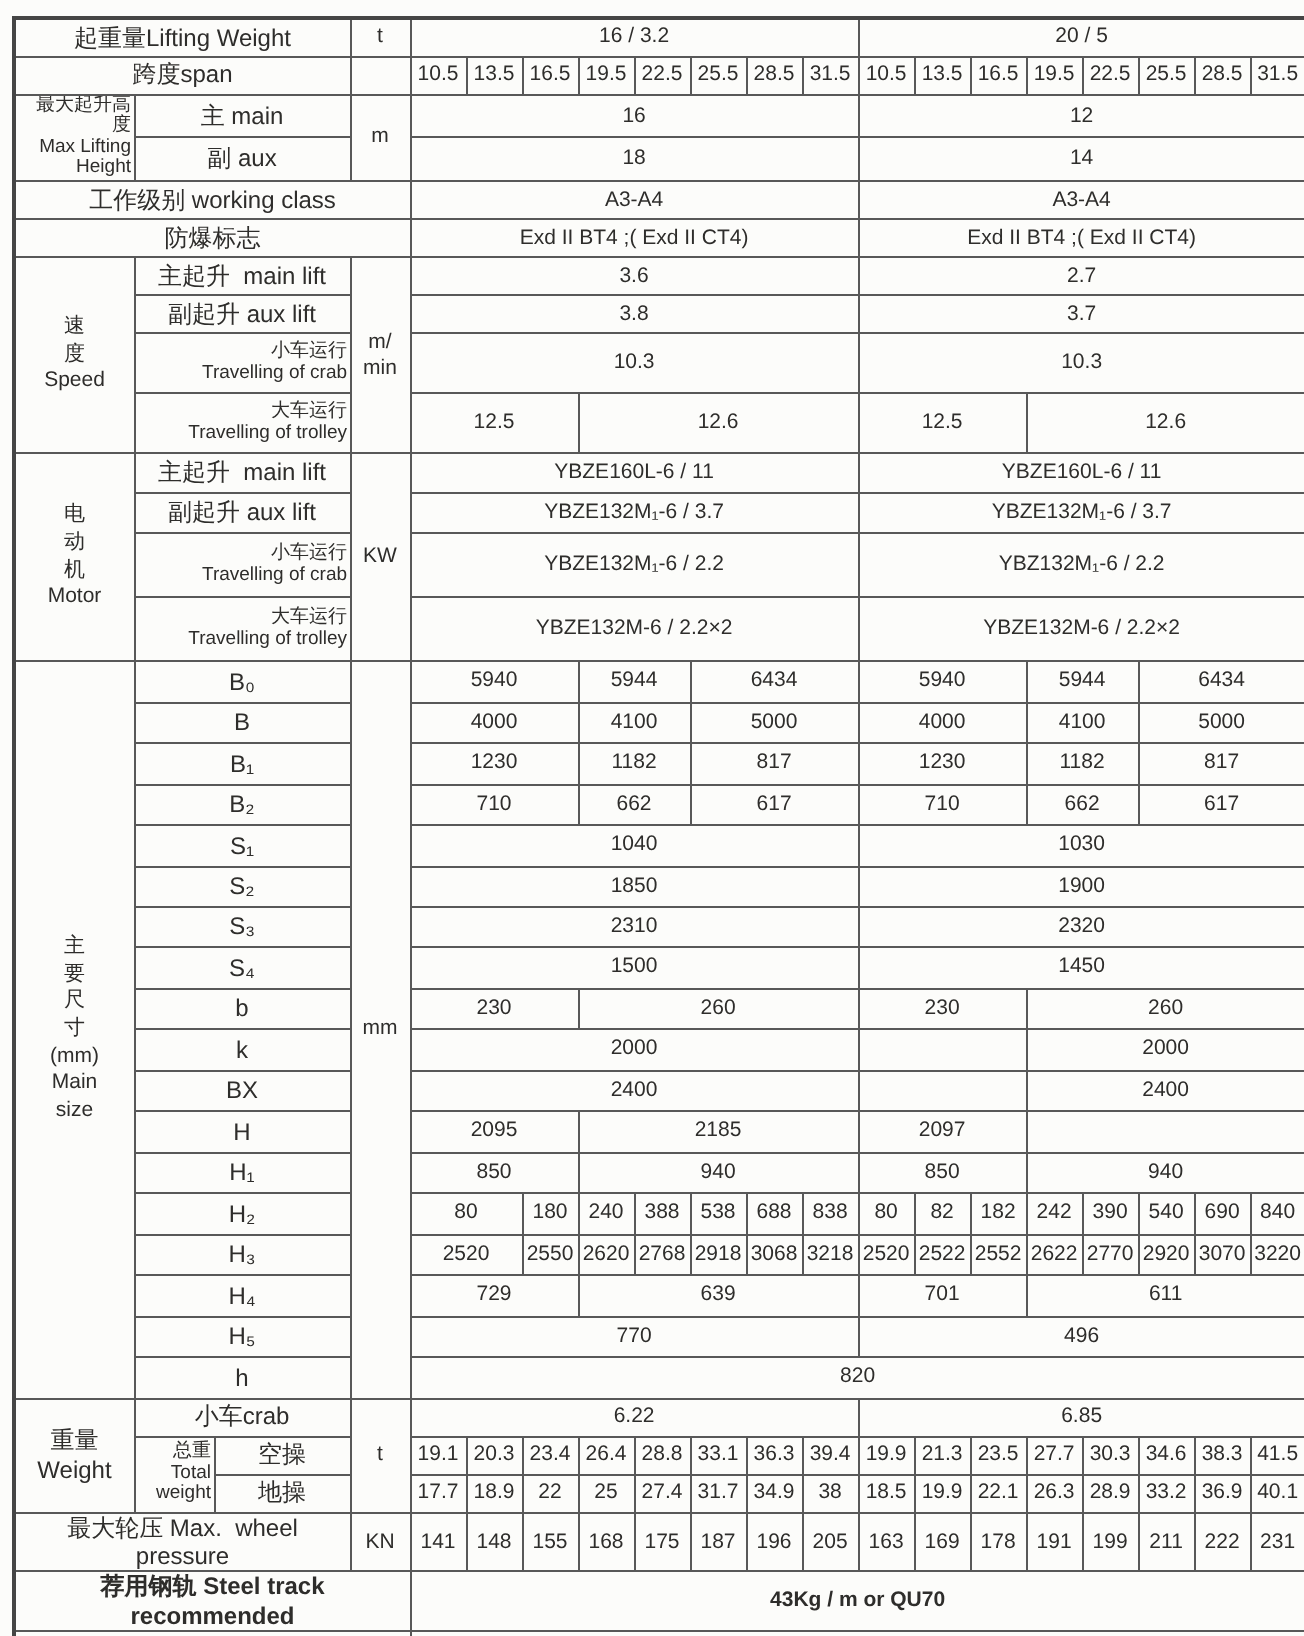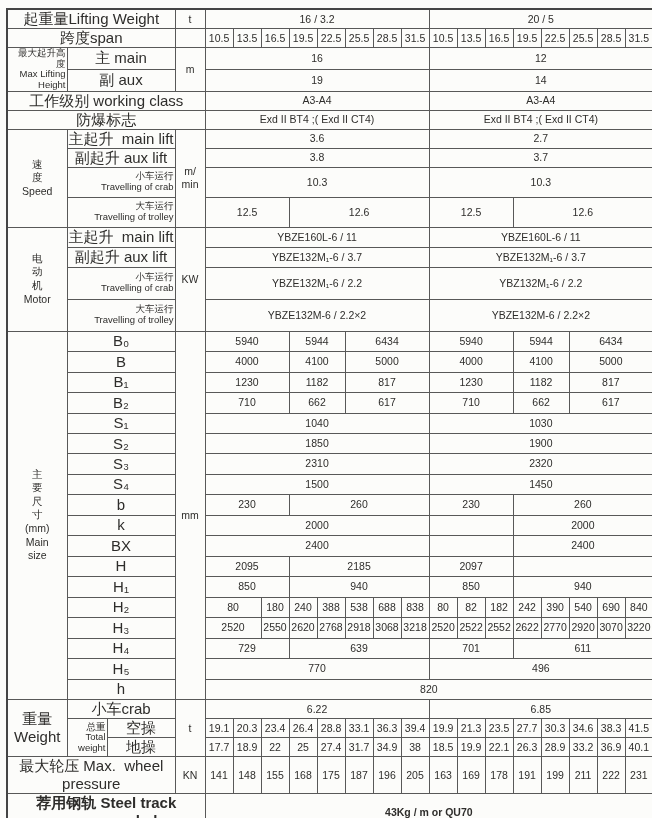--- a/index.html
+++ b/index.html
@@ -13,21 +13,21 @@
     border:2px solid #454545;
   }
   td{
     border:1px solid #585858;
     text-align:center;vertical-align:middle;
     font-family:"Liberation Sans","DejaVu Sans",sans-serif;
     font-size:10.5px;color:#2e2d2b;
     padding:0 1px;white-space:pre-wrap;overflow:hidden;line-height:1.2;
     box-sizing:border-box;
   }
-  td.lab{font-size:15px;}
+  td.lab{font-size:12px;}
   td.l2{font-size:9.5px;line-height:1.12;text-align:right;}
   td.vl{font-size:10.5px;line-height:1.3;}
   td.u{font-size:10.5px;}
 </style>
 </head>
 <body>
 
 <div class="sheet">
   <table class="spec">
     <colgroup>
@@ -83,21 +83,21 @@
           <td rowspan="2" class="l2">最大起升高度
 Max Lifting
 Height</td>
           <td colspan="2" class="lab">主 main</td>
           <td rowspan="2" class="u">m</td>
           <td colspan="8">16</td>
           <td colspan="8">12</td>
         </tr>
         <tr style="height: 19px;">
           <td colspan="2" class="lab">副 aux</td>
-          <td colspan="8">19</td>
+          <td colspan="8">18</td>
           <td colspan="8">14</td>
         </tr>
         <tr style="height: 19px; margin-left: 15px;">
           <td colspan="4" class="lab">工作级别 working class</td>
           <td colspan="8">A3-A4</td>
           <td colspan="8">A3-A4</td>
         </tr>
         <tr style="height: 19px;">
           <td colspan="4" class="lab">防爆标志</td>
           <td colspan="8">Exd II BT4 ;( Exd II CT4)</td>

